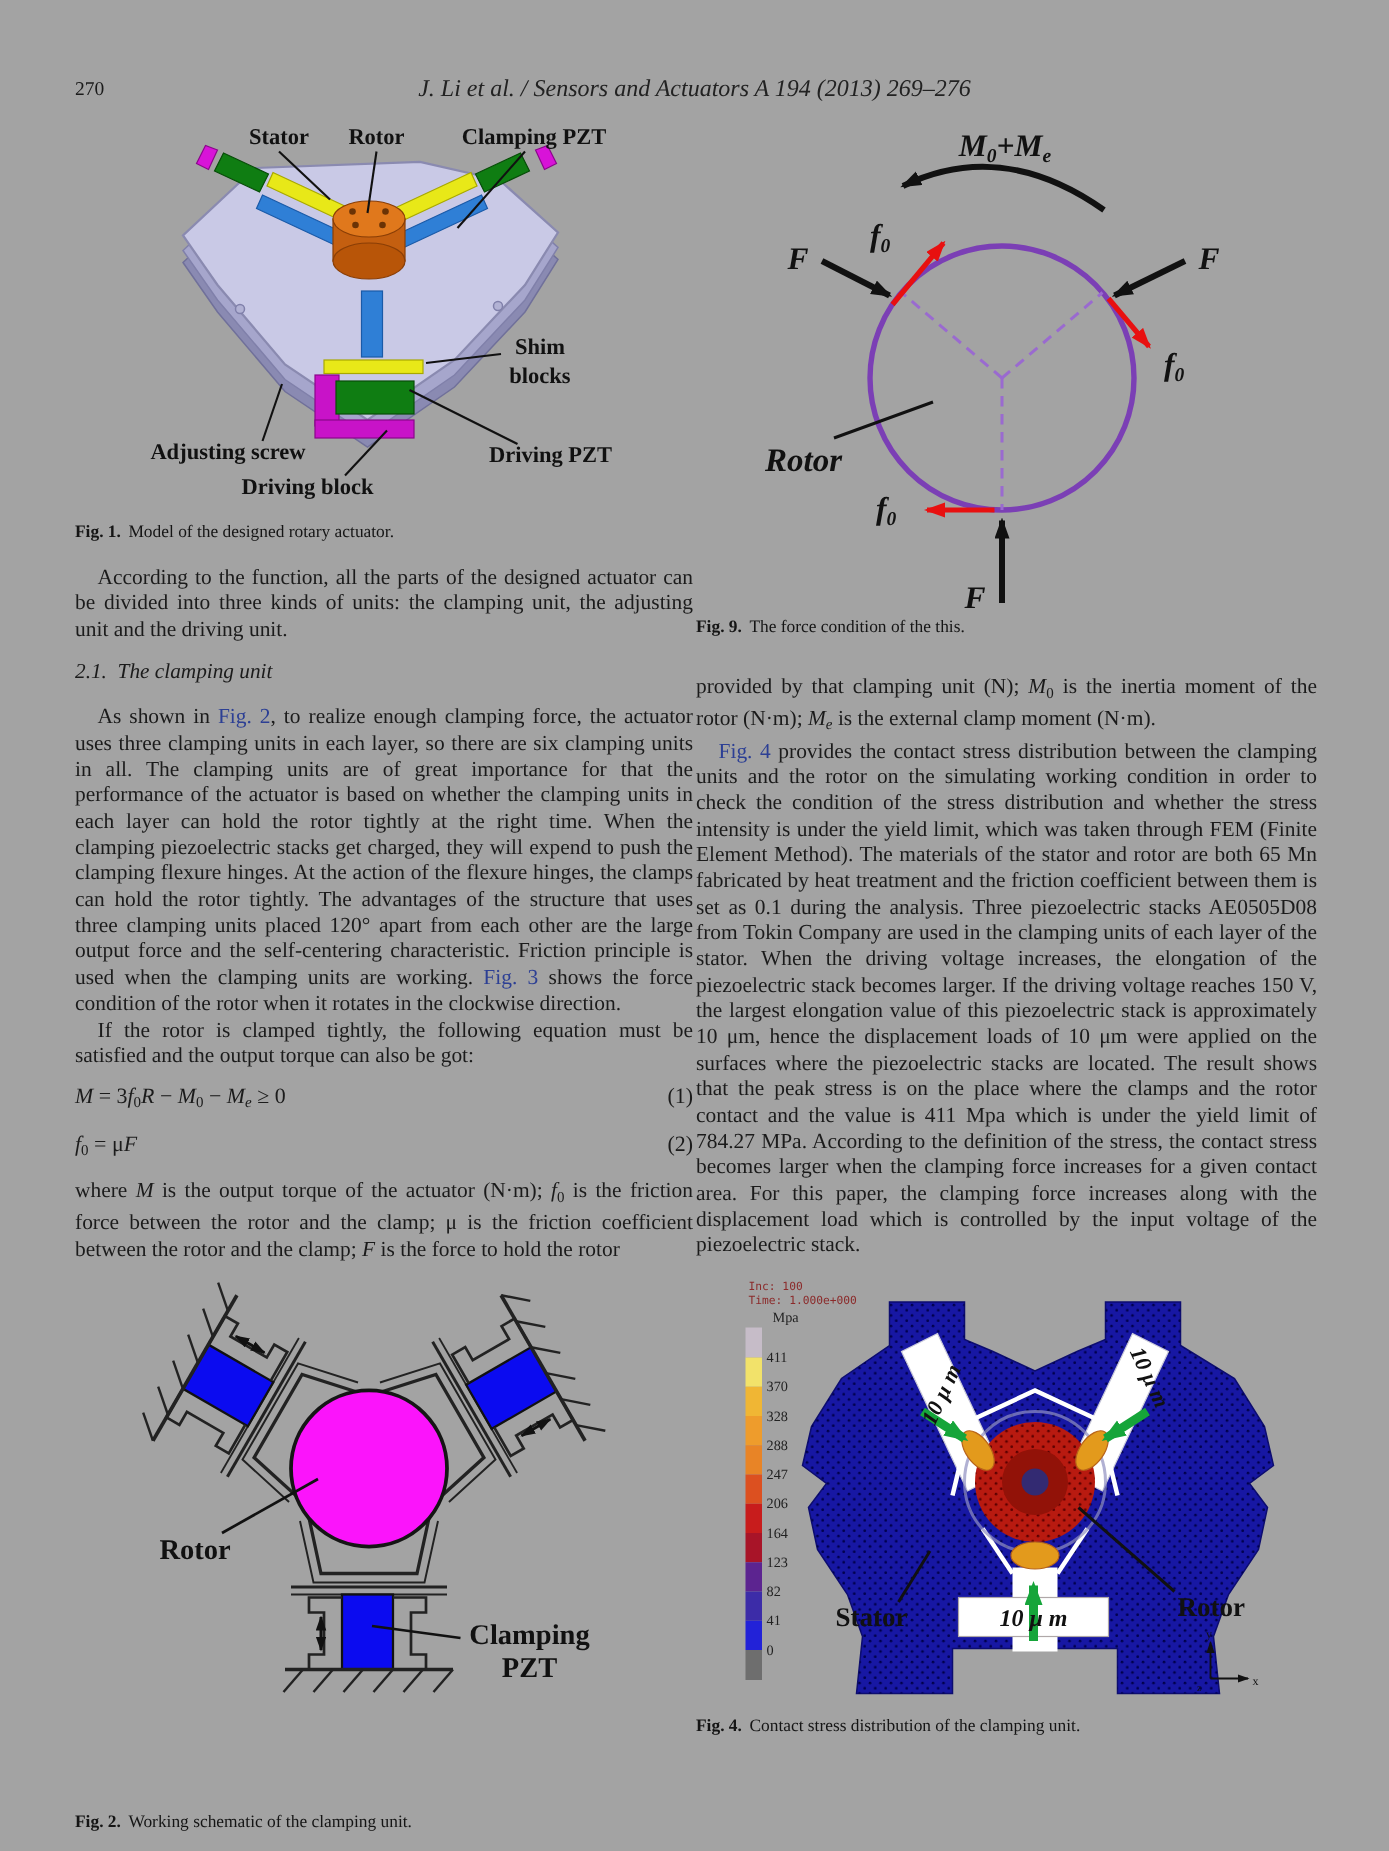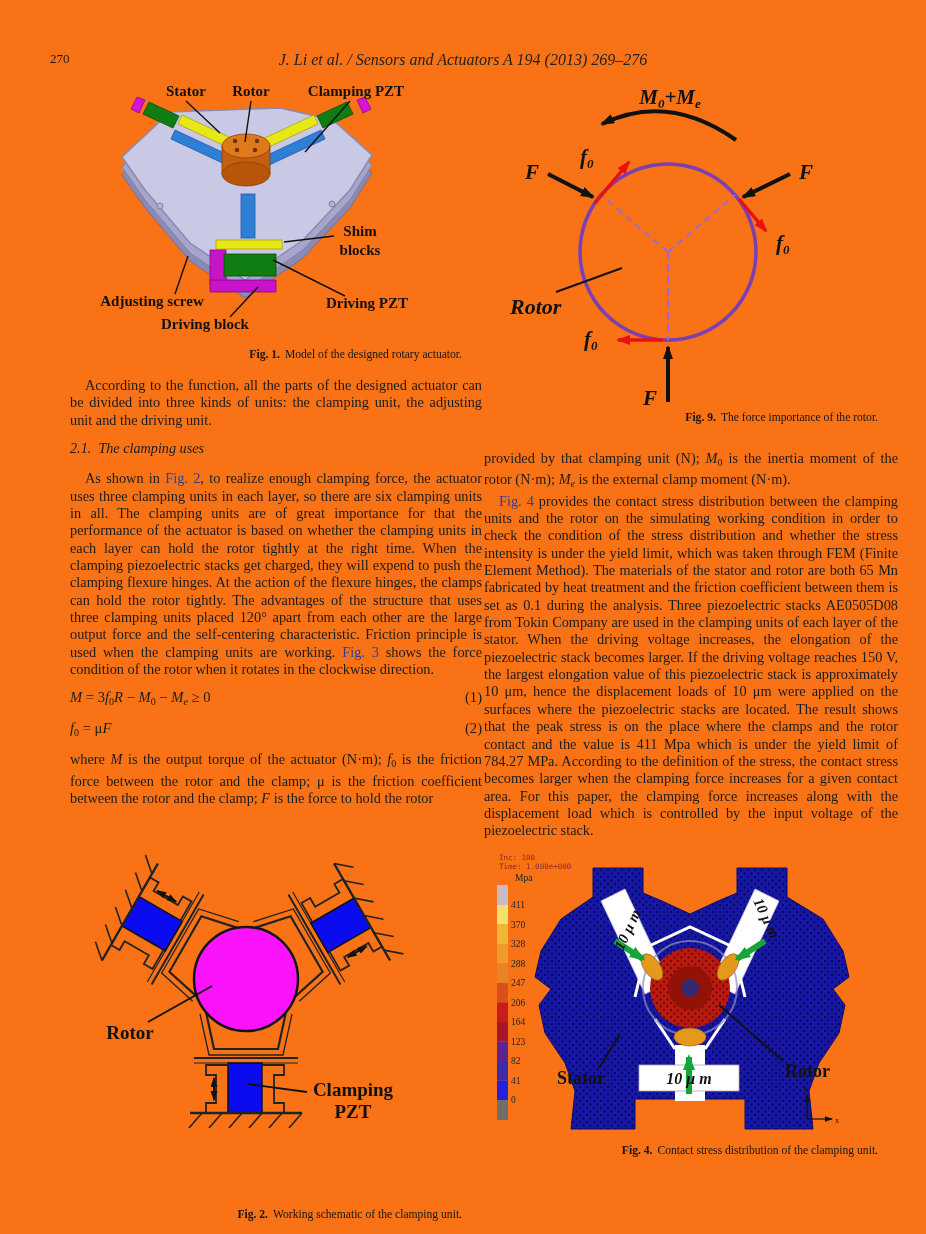--- a/index.html
+++ b/index.html
@@ -1,35 +1,35 @@
 <!DOCTYPE html>
 <html><head>
 <meta charset="utf-8">
 <style>
   html,body{margin:0;padding:0;background:#ffffff;}
-  .page{position:relative;width:926px;height:1234px;background:#f97316;overflow:hidden;
+  .page{position:relative;width:926px;height:1234px;background:#a3a3a3;overflow:hidden;
         font-family:"Liberation Serif",serif;color:#1b1b1b;}
   .hdr-num{position:absolute;left:50px;top:51px;font-size:13px;}
   .hdr-cite{position:absolute;left:0;top:51px;width:926px;text-align:center;
             font-style:italic;font-size:16px;color:#222;}
-  .col{position:absolute;text-align:justify;font-size:14.3px;line-height:17.35px;margin-left:20px;}
+  .col{position:absolute;text-align:justify;font-size:14.3px;line-height:17.35px;}
   #col-left{left:50px;top:377px;width:412px;}
   #col-right{left:464px;top:450px;width:414px;}
   p.para{margin:0;text-indent:15px;}
   p.noindent{text-indent:0;}
   .sect{margin:11px 0 13px 0;font-style:italic;font-size:14.2px;text-align:left;}
   .sect span{font-style:italic;}
   .eq{display:flex;justify-content:space-between;margin:10px 0;font-size:14.6px;text-align:left;font-family:Liberation Serif, serif;}
   .s-link{color:#2c3f94;}
   .s-i{font-style:italic;}
   .s-sub{font-size:10px;vertical-align:-3px;}
   .s-isub{font-size:10px;vertical-align:-3px;font-style:italic;}
   .figure{position:absolute;}
   .figure svg{overflow:visible;display:block;}
-  .figcap{position:absolute;font-size:11.6px;text-align:right;color:#151515;}
+  .figcap{position:absolute;font-size:11.6px;text-align:left;color:#151515;}
   .figcap b{margin-right:5px;}
   
   .lab1{font-family:"Liberation Serif",serif;font-weight:bold;font-size:15px;fill:#111;}
   .lab2{font-family:"Liberation Serif",serif;font-weight:bold;font-size:19px;fill:#111;}
   .lab3{font-family:"Liberation Serif",serif;font-weight:bold;font-style:italic;font-size:21px;fill:#111;}
   .lab3s{font-family:"Liberation Serif",serif;font-weight:bold;font-style:italic;font-size:13px;fill:#111;}
   .lab4{font-family:"Liberation Serif",serif;font-weight:bold;font-size:18px;fill:#111;}
   .lab4i{font-family:"Liberation Serif",serif;font-weight:bold;font-style:italic;font-size:15px;fill:#111;}
   .tick{font-family:"Liberation Serif",serif;font-size:9.5px;fill:#222;}
   .tiny{font-family:"DejaVu Sans Mono",monospace;font-size:7.5px;fill:#8b2a2a;}
@@ -139,27 +139,28 @@
       <text class="lab3" x="40" y="101" text-anchor="middle">F</text>
       <text class="lab3" x="314" y="101" text-anchor="middle">F</text>
       <text class="lab3" x="158" y="327" text-anchor="middle">F</text>
       <text class="lab3" x="88" y="86"><tspan>f</tspan><tspan class="lab3s" dy="4">0</tspan></text>
       <text class="lab3" x="284" y="172"><tspan>f</tspan><tspan class="lab3s" dy="4">0</tspan></text>
       <text class="lab3" x="92" y="268"><tspan>f</tspan><tspan class="lab3s" dy="4">0</tspan></text>
       <text class="lab3" x="18" y="236" style="font-size:22px">Rotor</text>
     </svg>
   </div>
   <div class="figcap" style="left:464px;top:411px;width:414px;">
-    <b>Fig. 9.</b><span>The force importance of the rotor.</span>
+    <b>Fig. 9.</b><span>The force condition of the this.</span>
   </div>
 
   <div class="col" id="col-left">
     <p class="para">According to the function, all the parts of the designed actuator can be divided into three kinds of units: the clamping unit, the adjusting unit and the driving unit.</p>
-    <div class="sect"><span>2.1.</span>&nbsp;&nbsp;<span>The clamping uses</span></div>
+    <div class="sect"><span>2.1.</span>&nbsp;&nbsp;<span>The clamping unit</span></div>
     <p class="para"><span class="s-plain">As shown in </span><span class="s-link">Fig. 2</span><span class="s-plain">, to realize enough clamping force, the actuator uses three clamping units in each layer, so there are six clamping units in all. The clamping units are of great importance for that the performance of the actuator is based on whether the clamping units in each layer can hold the rotor tightly at the right time. When the clamping piezoelectric stacks get charged, they will expend to push the clamping flexure hinges. At the action of the flexure hinges, the clamps can hold the rotor tightly. The advantages of the structure that uses three clamping units placed 120° apart from each other are the large output force and the self-centering characteristic. Friction principle is used when the clamping units are working. </span><span class="s-link">Fig. 3</span><span class="s-plain"> shows the force condition of the rotor when it rotates in the clockwise direction.</span></p>
+    <p class="para">If the rotor is clamped tightly, the following equation must be satisfied and the output torque can also be got:</p>
     <div class="eq">
       <span class="eq-body"><span class="s-i">M</span><span class="s-plain"> = 3</span><span class="s-i">f</span><span class="s-sub">0</span><span class="s-i">R</span><span class="s-plain"> − </span><span class="s-i">M</span><span class="s-sub">0</span><span class="s-plain"> − </span><span class="s-i">M</span><span class="s-isub">e</span><span class="s-plain"> ≥ 0</span></span>
       <span class="eq-num">(1)</span>
     </div>
     <div class="eq">
       <span class="eq-body"><span class="s-i">f</span><span class="s-sub">0</span><span class="s-plain"> = μ</span><span class="s-i">F</span></span>
       <span class="eq-num">(2)</span>
     </div>
     <p class="para noindent"><span class="s-plain">where </span><span class="s-i">M</span><span class="s-plain"> is the output torque of the actuator (N·m); </span><span class="s-i">f</span><span class="s-sub">0</span><span class="s-plain"> is the friction force between the rotor and the clamp; μ is the friction coefficient between the rotor and the clamp; </span><span class="s-i">F</span><span class="s-plain"> is the force to hold the rotor</span></p>
   </div>

